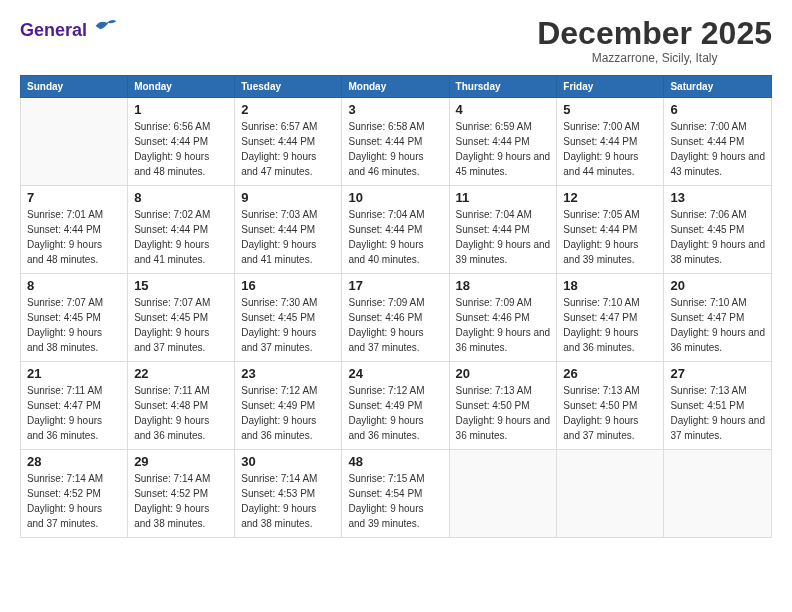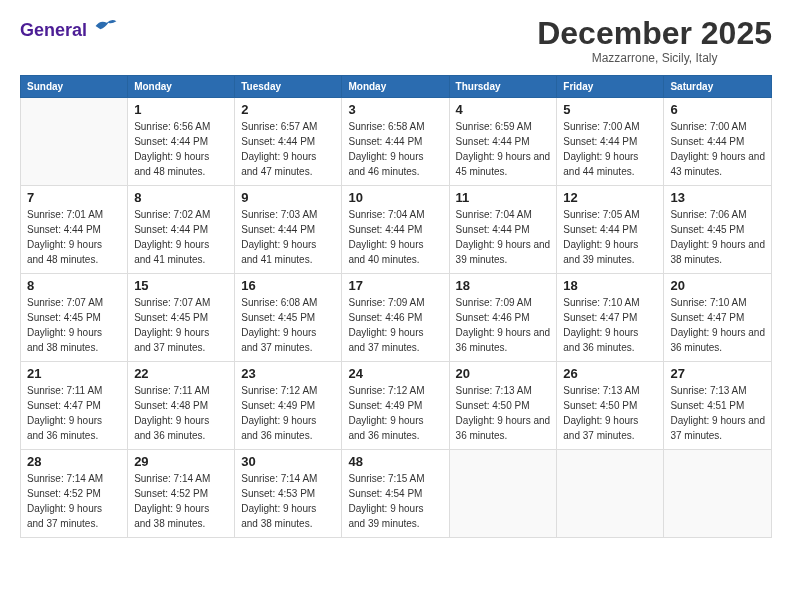--- a/index.html
+++ b/index.html
@@ -254,21 +254,21 @@
           <span class="day-number">15</span>
           <div class="day-info">
             <div>Sunrise: 7:07 AM</div>
             <div>Sunset: 4:45 PM</div>
             <div>Daylight: 9 hours and 37 minutes.</div>
           </div>
         </td>
           <td>
           <span class="day-number">16</span>
           <div class="day-info">
-            <div>Sunrise: 6:08 AM</div>
+            <div>Sunrise: 7:30 AM</div>
             <div>Sunset: 4:45 PM</div>
             <div>Daylight: 9 hours and 37 minutes.</div>
           </div>
         </td>
           <td>
           <span class="day-number">17</span>
           <div class="day-info">
             <div>Sunrise: 7:09 AM</div>
             <div>Sunset: 4:46 PM</div>
             <div>Daylight: 9 hours and 37 minutes.</div>

